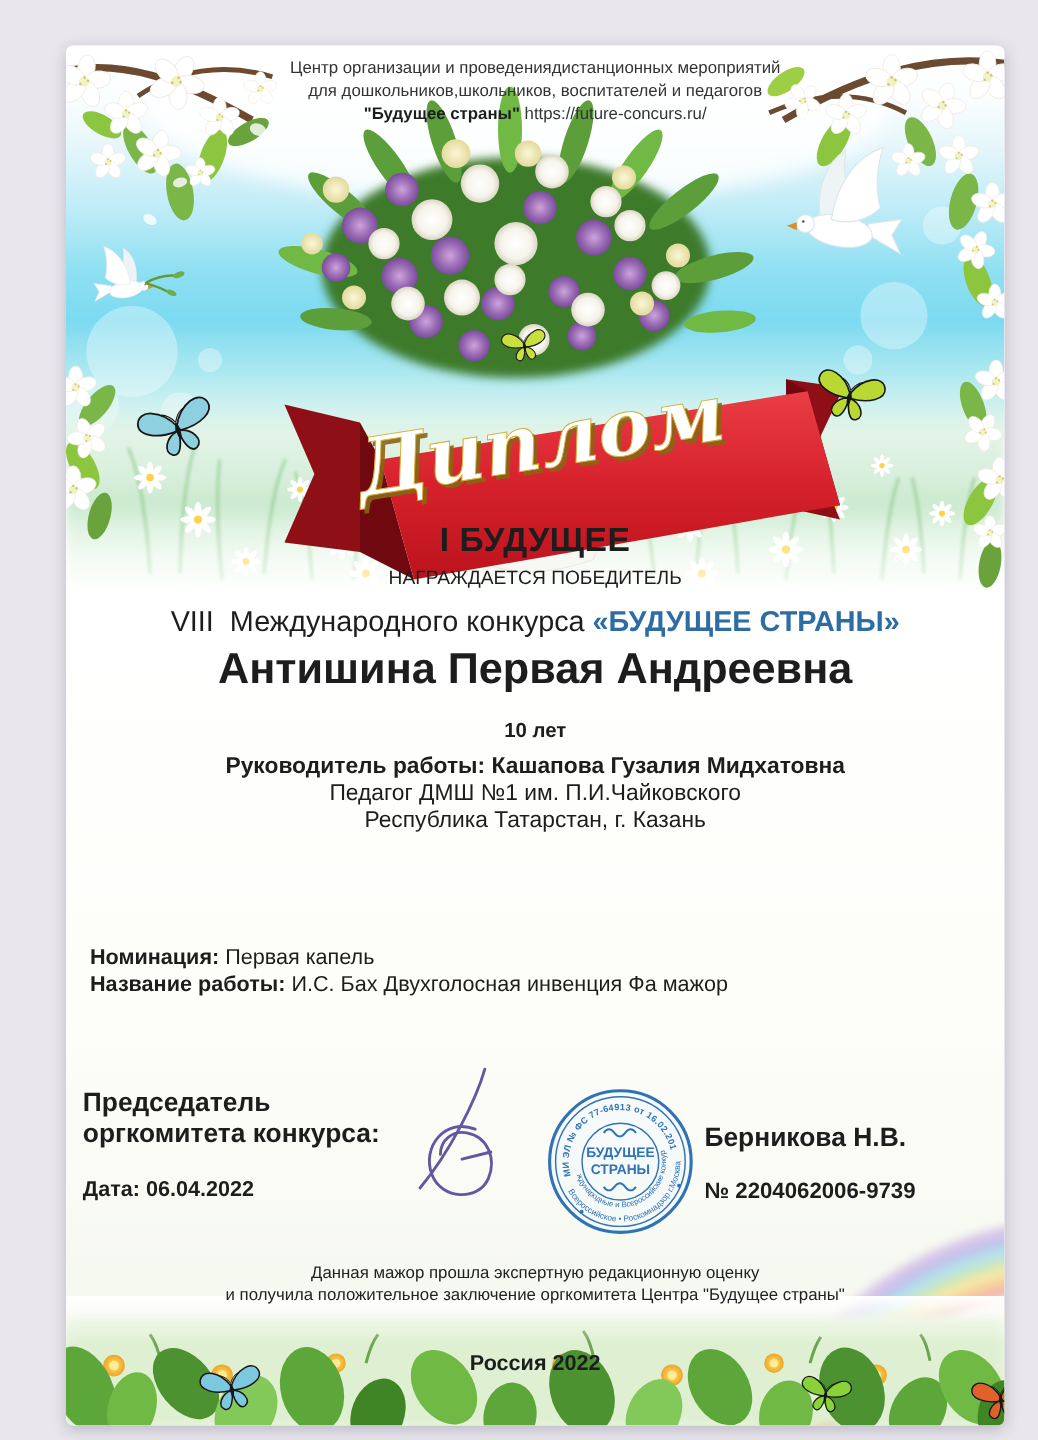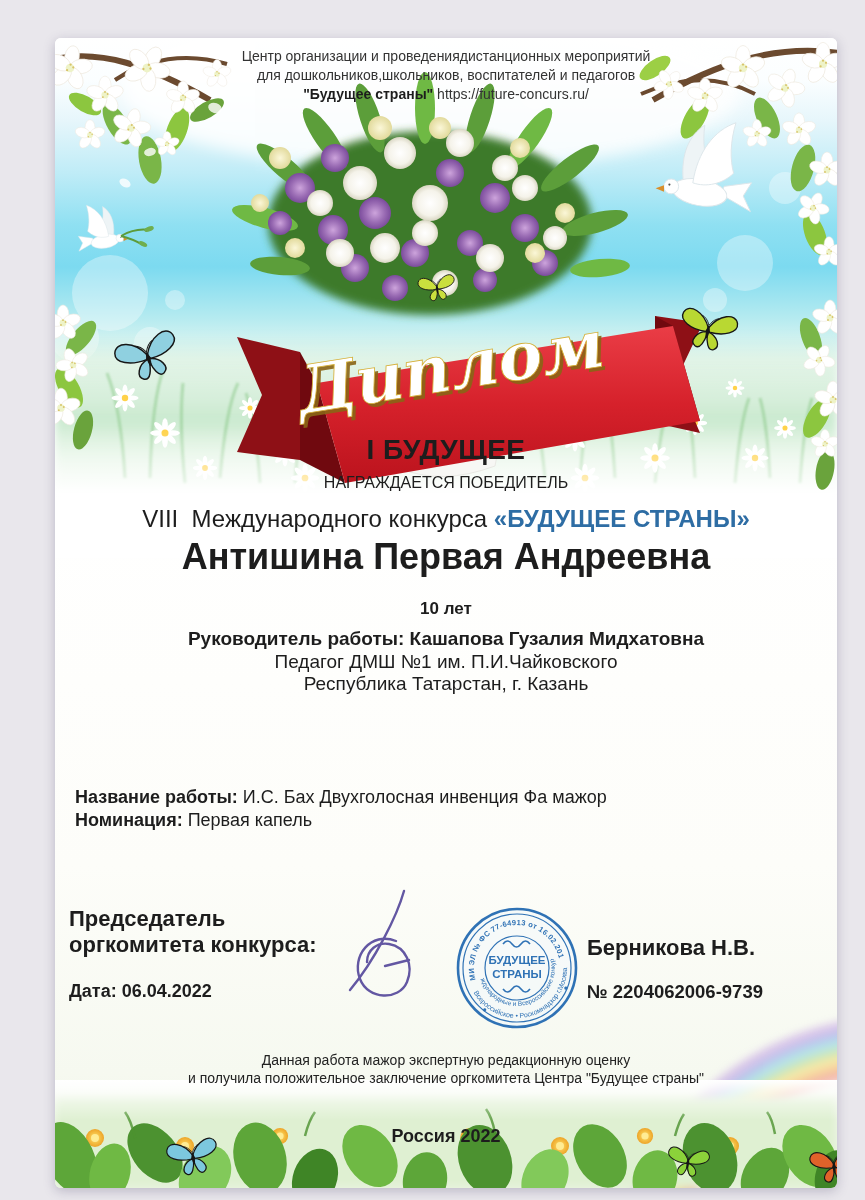--- a/index.html
+++ b/index.html
@@ -429,30 +429,30 @@
  <div class="tl ctr contest"><span class="pre">VIII  Международного конкурса </span><span class="blue">«БУДУЩЕЕ СТРАНЫ»</span></div>
  <div class="tl ctr name">Антишина Первая Андреевна</div>
  <div class="tl ctr age">10 лет</div>
  <div class="tl ctr supervisor">
    <div class="b">Руководитель работы: Кашапова Гузалия Мидхатовна</div>
    <div>Педагог ДМШ №1 им. П.И.Чайковского</div>
    <div>Республика Татарстан, г. Казань</div>
  </div>
 
  <div class="tl work">
+   <div><span class="b">Номинация:</span><span> Первая капель</span></div>
    <div><span class="b">Название работы:</span><span> И.С. Бах Двухголосная инвенция Фа мажор</span></div>
-   <div><span class="b">Номинация:</span><span> Первая капель</span></div>
  </div>
 
  <div class="tl chairman">
    <div>Председатель</div>
    <div>оргкомитета конкурса:</div>
  </div>
  <div class="tl date b">Дата: 06.04.2022</div>
  <div class="tl signer b">Берникова Н.В.</div>
  <div class="tl number b">№ 2204062006-9739</div>
 
  <div class="tl ctr footer">
-   <div>Данная работа мажор экспертную редакционную оценку</div>
+   <div>Данная мажор прошла экспертную редакционную оценку</div>
    <div>и получила положительное заключение оргкомитета Центра "Будущее страны"</div>
  </div>
  <div class="tl ctr country">Россия 2022</div>
 </div>
 
 </body></html>

